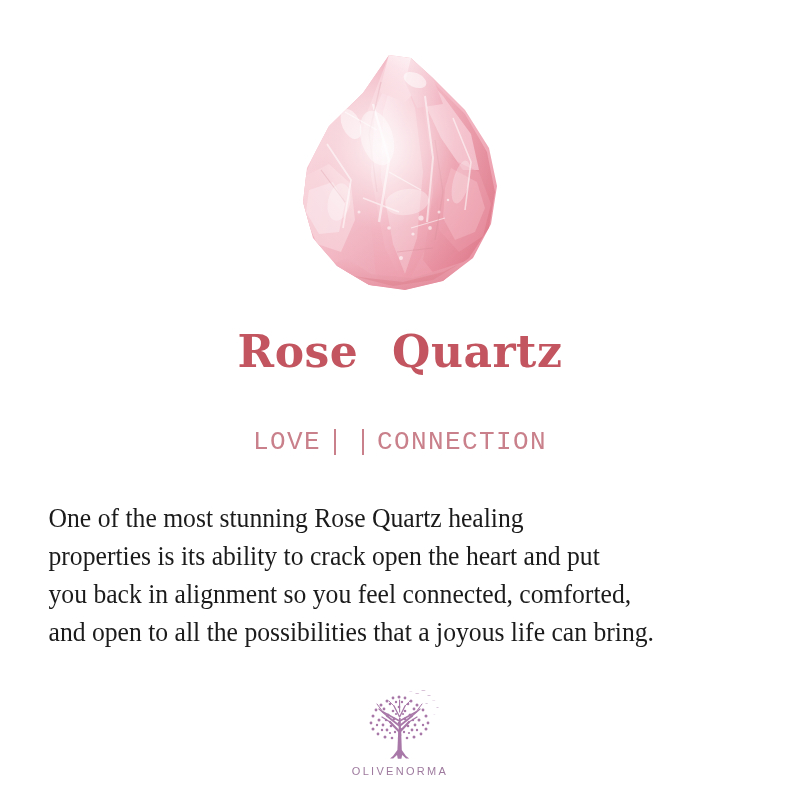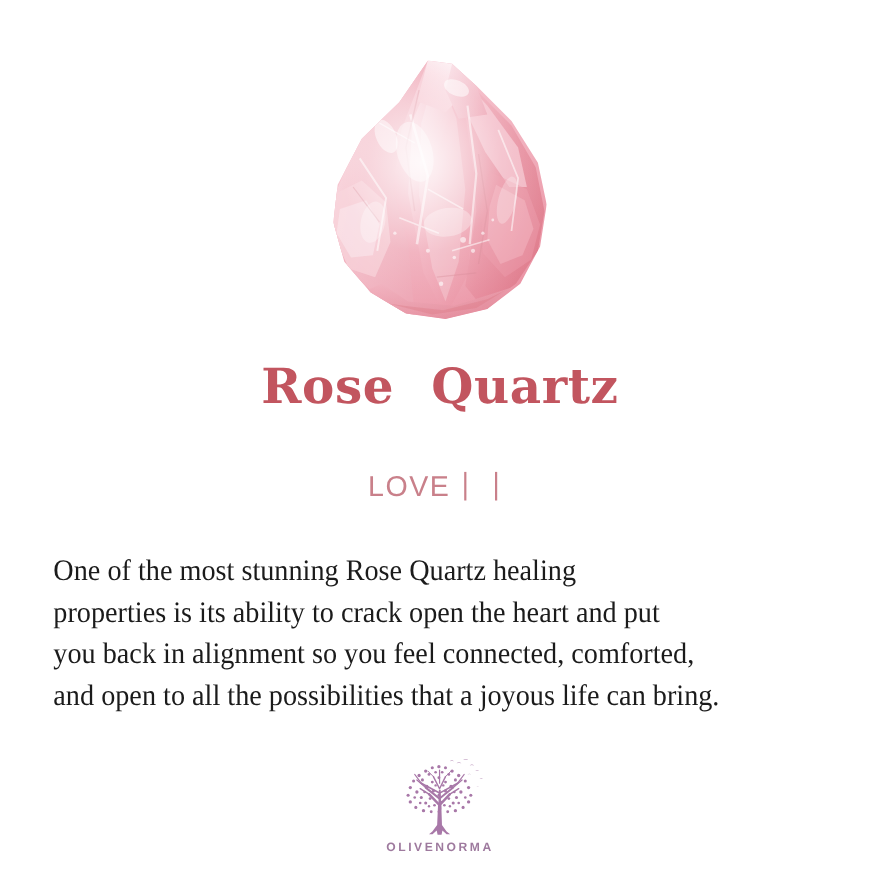--- a/index.html
+++ b/index.html
@@ -56,21 +56,21 @@
     word-spacing: 18px;
     color: #c2555f;
     text-align: center;
     white-space: nowrap;
   }
 
   
   .subtitle {
     flex: none;
     margin-top: 26px;
-    font-family: Liberation Sans, sans-serif;
+    font-family: Liberation Mono, monospace;
     font-weight: 300;
     font-size: 26px;
     line-height: 1;
     letter-spacing: 1.4px;
     color: #c9808a;
     text-align: center;
     white-space: nowrap;
     display: flex;
     align-items: center;
     justify-content: flex-end;
@@ -113,21 +113,21 @@
   }
   .logo-mark {
     display: block;
     width: 86px;
     height: 74px;
   }
   .logo-word {
     margin-top: 3px;
     font-family: "Liberation Sans", sans-serif;
     font-size: 11px;
-    font-weight: bold;
+    font-weight: normal;
     letter-spacing: 2.3px;
     color: #9e7a9e;
     text-align: center;
   }
 </style>
 </head>
 <body>
 
 <div class="card">
 
@@ -240,20 +240,21 @@
       </svg>
     </div>
   </div>
 
   <h1 class="title">Rose  Quartz</h1>
 
   <div class="subtitle">
     <span>LOVE</span>
     <span class="sep"></span>
     <span class="sep"></span>
+    <span>CONNECTION</span>
   </div>
 
   <div class="body-copy">
     <span class="ln">One of the most stunning Rose Quartz healing</span>
     <span class="ln">properties is its ability to crack open the heart and put</span>
     <span class="ln">you back in alignment so you feel connected, comforted,</span>
     <span class="ln">and open to all the possibilities that a joyous life can bring.</span>
   </div>
 
   <div class="logo">

